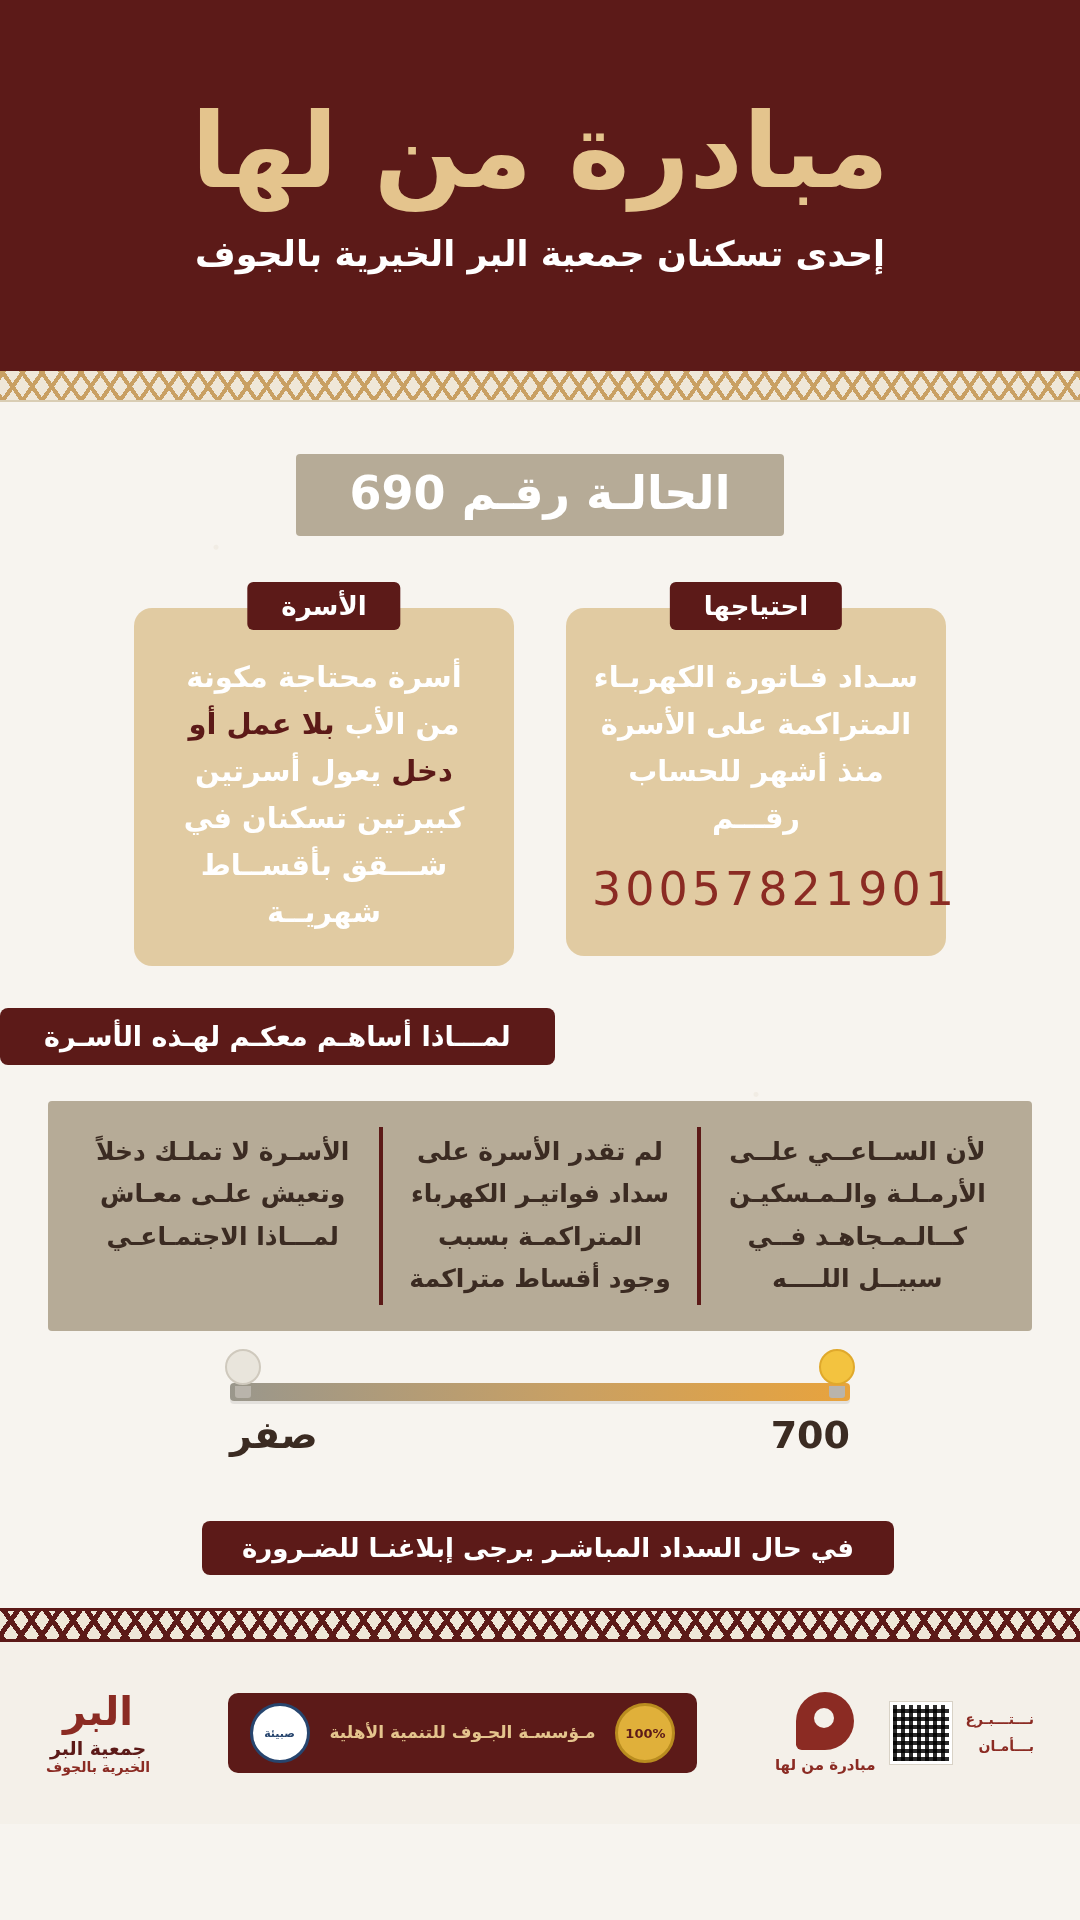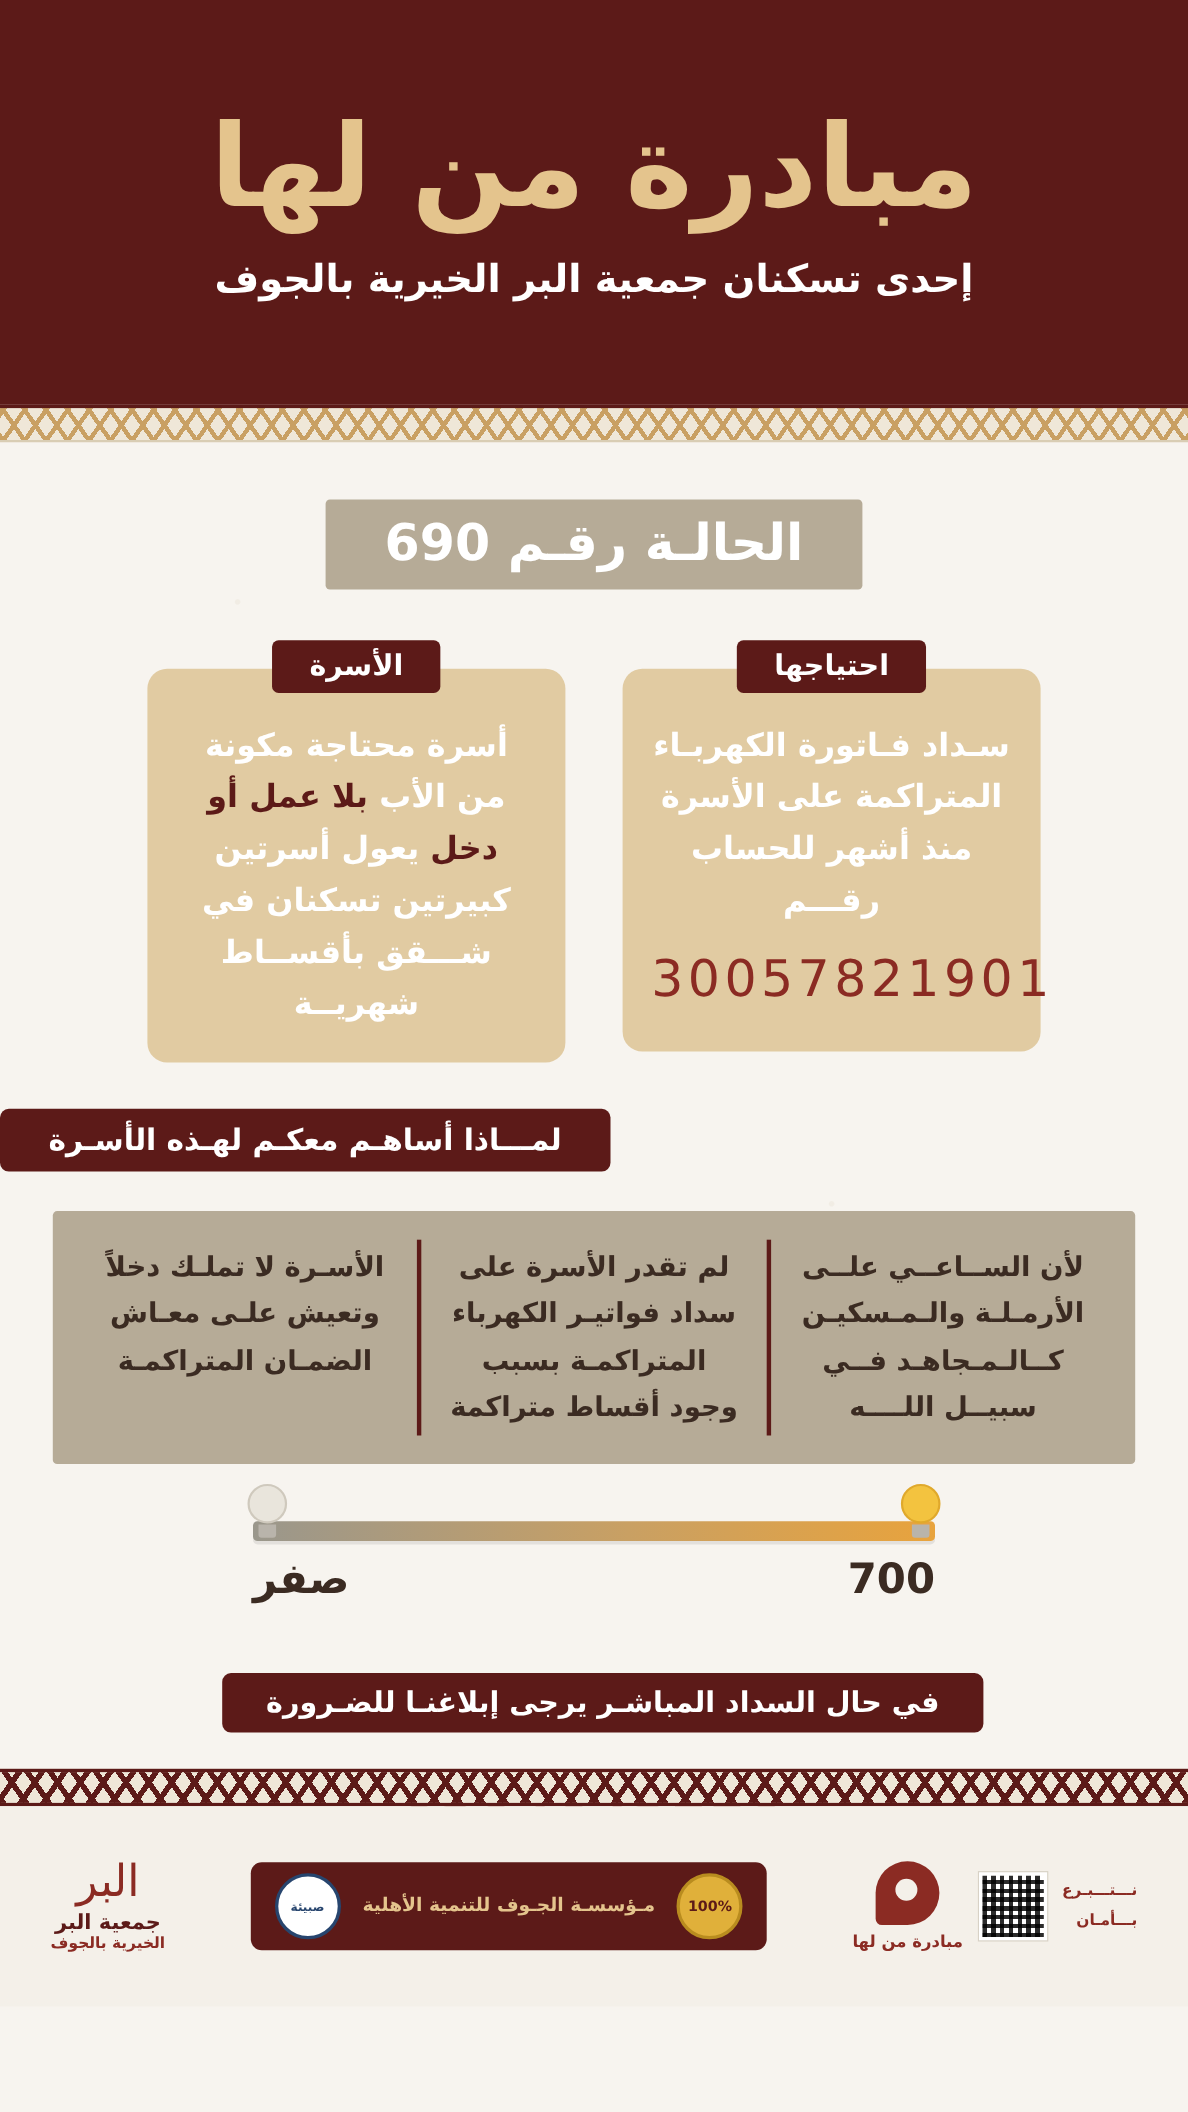--- a/index.html
+++ b/index.html
@@ -250,21 +250,21 @@
     background: #e0b03a; color: #5c1a18; border-color: #b98c1f;
     font-size: 13px;
   }
   .center-script {
     color: #e4c48d; font-size: 17px; font-weight: bold;
     text-align: center; line-height: 1.5;
   }
 
   .footer-right { text-align: center; }
   .assoc-logo {
-    font-size: 40px; color: #8b2b23; font-weight: normal; line-height: 1;
+    font-size: 40px; color: #8b2b23; font-weight: bold; line-height: 1;
   }
   .assoc-name { font-size: 19px; color: #5c1a18; font-weight: bold; margin-top: 6px; }
   .assoc-sub { font-size: 14px; color: #8b2b23; font-weight: bold; }
 </style>
 </head>
 <body>
 
 <div class="page">
 
   <div class="header">
@@ -298,21 +298,21 @@
 
   </div>
 
   <div class="why-wrap">
     <div class="why-banner">لمـــاذا أساهـم معكـم لهـذه الأسـرة</div>
   </div>
 
   <div class="reasons">
     <div class="reason">لأن الســاعــي علــى الأرمـلـة والـمـسكيـن كــالـمـجاهـد فــي سبيــل اللــــه</div>
     <div class="reason">لم تقدر الأسرة على سداد فواتيـر الكهرباء المتراكمـة بسبب وجود أقساط متراكمة</div>
-    <div class="reason">الأسـرة لا تملـك دخلاً وتعيش علـى معـاش الضمـان المتراكمـة</div>
+    <div class="reason">الأسـرة لا تملـك دخلاً وتعيش علـى معـاش لمـــاذا الاجتمـاعـي</div>
   </div>
 
   <div class="progress-area">
     <div class="progress-inner">
       <div class="bulb right">
         <div class="glass"></div>
           <div class="base"></div>
       </div>
       <div class="bulb left">
         <div class="glass"></div>

